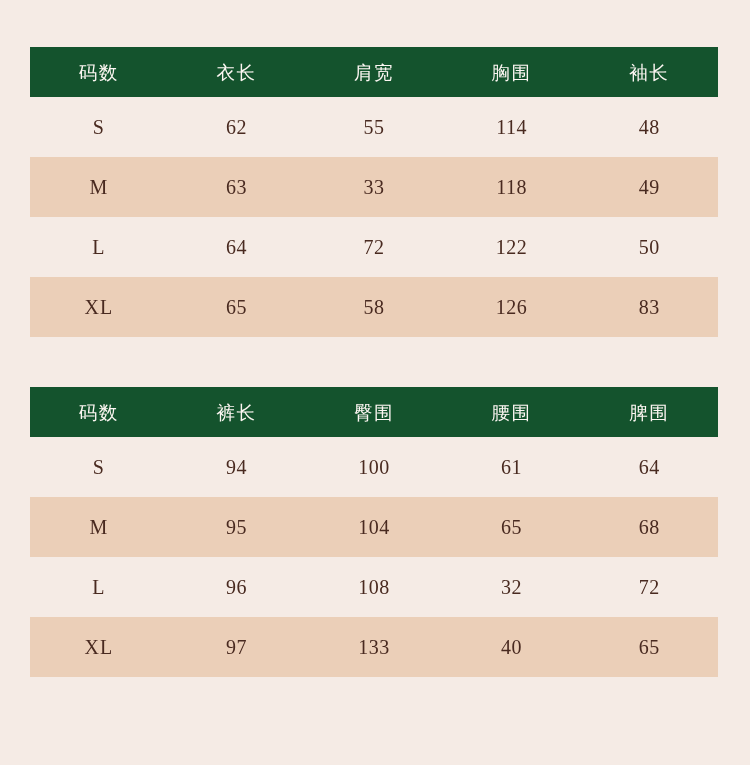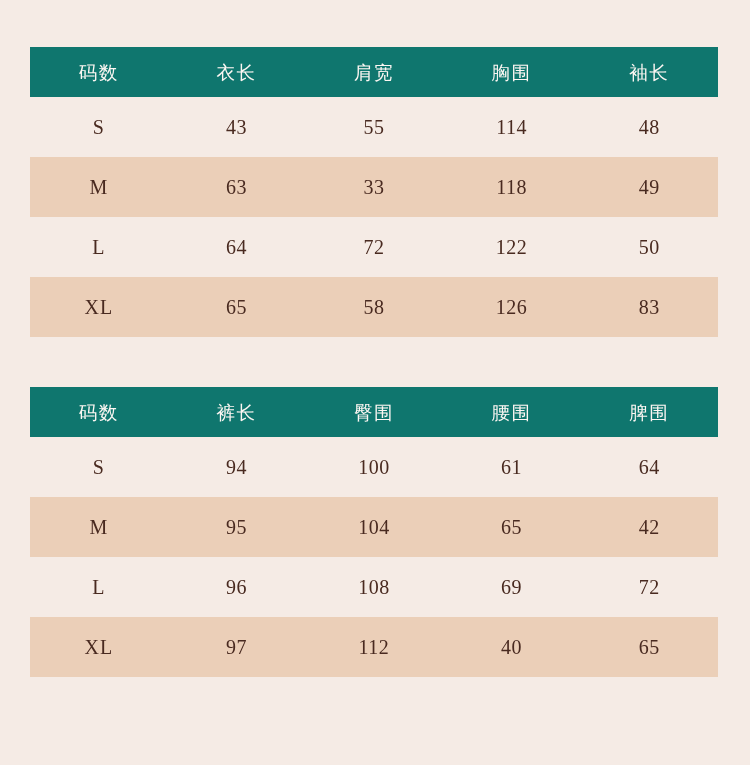--- a/index.html
+++ b/index.html
@@ -28,21 +28,21 @@
     border-collapse: collapse;
     table-layout: fixed;
   }
   #table-garment { top: 47px; }
   #table-pants   { top: 387px; }
 
   .size-table col { width: 20%; }
 
   .size-table thead th {
     height: 50px;
-    background: #0f766e;
+    background: #14532d;
     color: #fdf7f3;
     font-weight: normal;
     font-size: 18.5px;
     letter-spacing: 1.5px;
     text-align: center;
     vertical-align: middle;
     padding: 0;
     border: 0;
   }
   .size-table tbody td {
@@ -80,21 +80,21 @@
         <th>码数</th>
         <th>衣长</th>
         <th>肩宽</th>
         <th>胸围</th>
         <th>袖长</th>
       </tr>
     </thead>
     <tbody>
       <tr class="row-light">
         <td class="size-cell">S</td>
-        <td>43</td>
+        <td>62</td>
         <td>55</td>
         <td>114</td>
         <td>48</td>
       </tr>
       <tr class="row-dark">
         <td class="size-cell">M</td>
         <td>63</td>
         <td>33</td>
         <td>118</td>
         <td>49</td>
@@ -139,32 +139,32 @@
         <td>94</td>
         <td>100</td>
         <td>61</td>
         <td>64</td>
       </tr>
       <tr class="row-dark">
         <td class="size-cell">M</td>
         <td>95</td>
         <td>104</td>
         <td>65</td>
-        <td>42</td>
+        <td>68</td>
       </tr>
       <tr class="row-light">
         <td class="size-cell">L</td>
         <td>96</td>
         <td>108</td>
-        <td>69</td>
+        <td>32</td>
         <td>72</td>
       </tr>
       <tr class="row-dark">
         <td class="size-cell">XL</td>
         <td>97</td>
-        <td>112</td>
+        <td>133</td>
         <td>40</td>
         <td>65</td>
       </tr>
     </tbody>
   </table>
 
 </div>
 
 </body></html>

